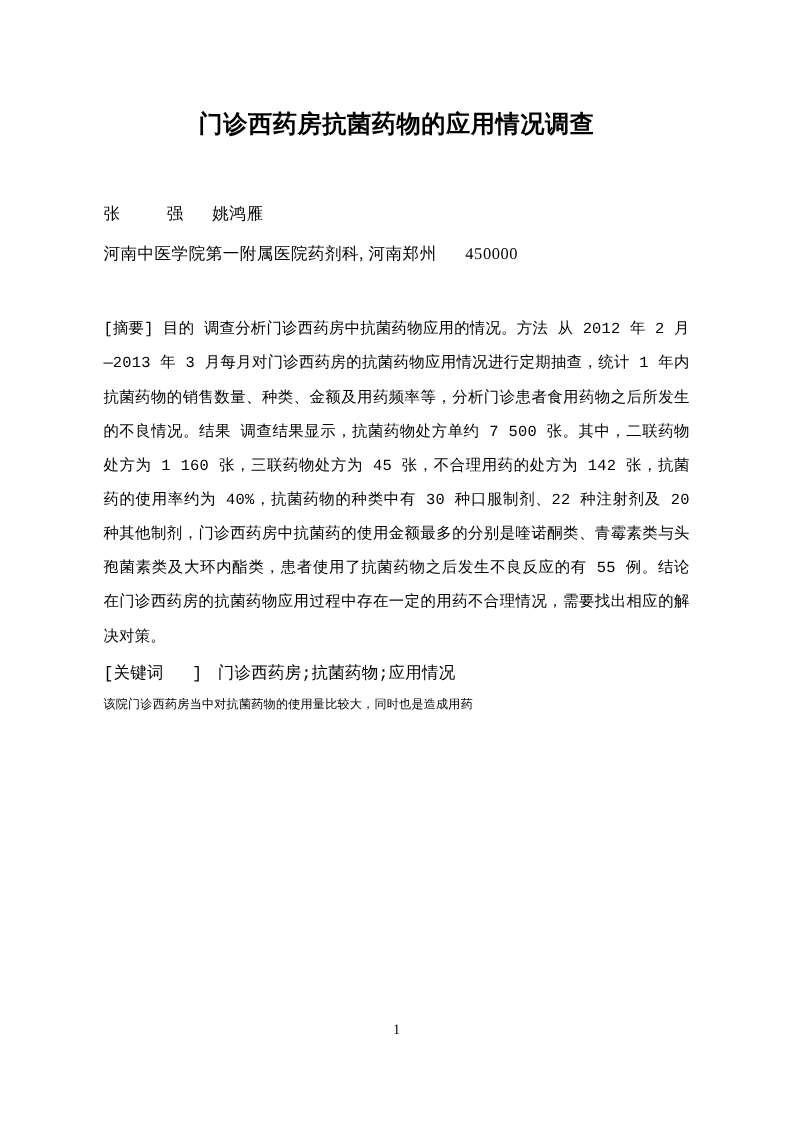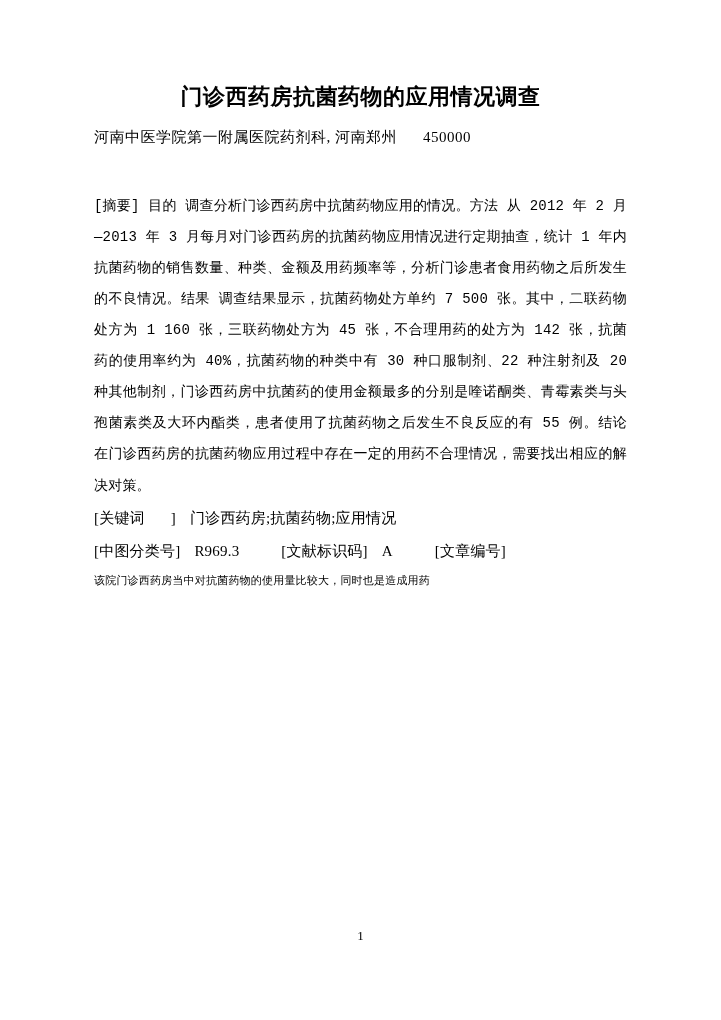--- a/index.html
+++ b/index.html
@@ -13,21 +13,21 @@
     font-family: "Liberation Serif", "DejaVu Serif", serif;
     color: #000000;
     position: relative;
     overflow: hidden;
   }
   .page {
     position: relative;
     width: 721px;
     height: 1020px;
     box-sizing: border-box;
-    padding: 0 94px;
+    padding: 16px 94px;
   }
   .doc-title {
     margin: 0;
     padding-top: 82px;
     text-align: center;
     font-size: 22px;
     font-weight: bold;
     letter-spacing: 0.5px;
     line-height: 1.4;
     font-family: "Liberation Sans", "DejaVu Sans", sans-serif;
@@ -55,20 +55,21 @@
   }
   .meta-line {
     font-size: 15px;
     line-height: 2.22;
     text-align: justify;
     text-justify: inter-ideograph;
     letter-spacing: 0.2px;
   }
   .meta-block {
     margin-top: 0;
+    font-family: Liberation Mono, monospace;
   }
   .body-text {
     font-size: 11px;
     line-height: 2.22;
     text-align: justify;
     text-justify: inter-ideograph;
     letter-spacing: 0.2px;
   }
   .gap-wide {
     display: inline-block;
@@ -92,36 +93,36 @@
     font-family: "Liberation Serif", "DejaVu Serif", serif;
   }
 </style>
 </head>
 <body>
 
 <div class="page">
 
   <h1 class="doc-title">门诊西药房抗菌药物的应用情况调查</h1>
 
+  <div class="authors">
+    <span>张</span><span class="gap-wide"></span><span>强</span><span class="gap-mid"></span><span>姚鸿雁</span>
+  </div>
 
   <div class="affiliation">
     <span>河南中医学院第一附属医院药剂科, 河南郑州</span><span class="gap-mid"></span><span>450000</span>
   </div>
 
   <div class="abstract">[摘要] 目的 调查分析门诊西药房中抗菌药物应用的情况。方法 从 2012 年 2 月—2013 年 3 月每月对门诊西药房的抗菌药物应用情况进行定期抽查，统计 1 年内抗菌药物的销售数量、种类、金额及用药频率等，分析门诊患者食用药物之后所发生的不良情况。结果 调查结果显示，抗菌药物处方单约 7 500 张。其中，二联药物处方为 1 160 张，三联药物处方为 45 张，不合理用药的处方为 142 张，抗菌药的使用率约为 40%，抗菌药物的种类中有 30 种口服制剂、22 种注射剂及 20 种其他制剂，门诊西药房中抗菌药的使用金额最多的分别是喹诺酮类、青霉素类与头孢菌素类及大环内酯类，患者使用了抗菌药物之后发生不良反应的有 55 例。结论 在门诊西药房的抗菌药物应用过程中存在一定的用药不合理情况，需要找出相应的解决对策。</div>
 
   <div class="meta-block">
 
     <div class="meta-line">
       <span>[关键词</span><span class="gap-mid"></span><span>]</span><span class="gap-small"></span><span>门诊西药房;抗菌药物;应用情况</span>
     </div>
 
-    <div class="meta-line">
-      <span>[中图分类号]</span><span class="gap-small"></span><span>R969.3</span><span class="gap-wide"></span><span>[文献标识码]</span><span class="gap-small"></span><span>A</span><span class="gap-wide"></span><span>[文章编号]</span>
-    </div>
 
 
 
   </div>
 
   <div class="body-text">该院门诊西药房当中对抗菌药物的使用量比较大，同时也是造成用药</div>
 
   <div class="page-number">1</div>
 
 </div>

